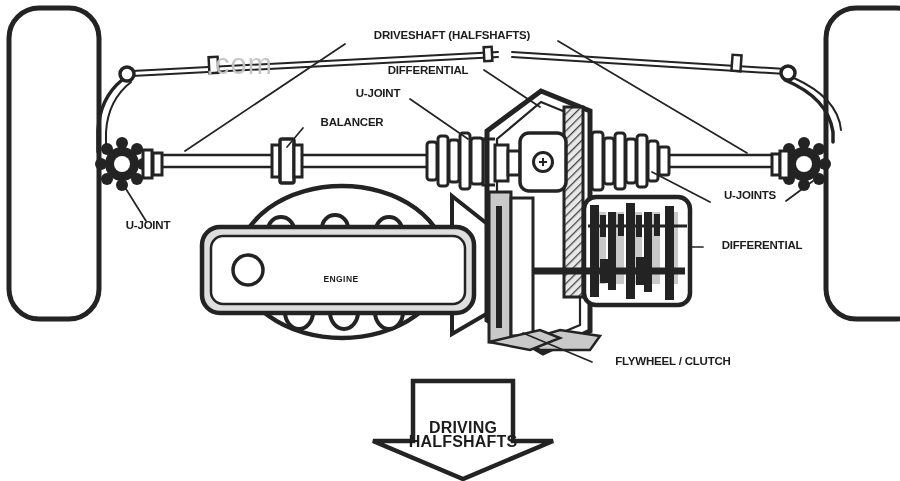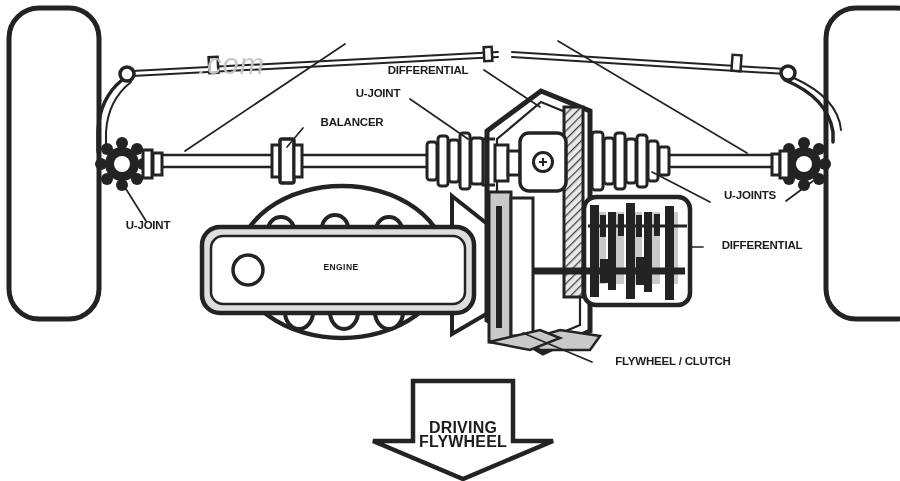--- a/index.html
+++ b/index.html
@@ -20,31 +20,31 @@
   .fn{fill:none;}
   .fd{fill:var(--c-line);}
   .fg{fill:var(--c-shade);}
   .fl{fill:var(--c-light-shade);}
   
   .lbl{
     position:absolute;transform:translateX(-50%);
     font-size:11.5px;font-weight:bold;color:var(--c-label);
     letter-spacing:-0.2px;white-space:nowrap;line-height:1;
   }
-  .lbl.small{font-size:8.5px;letter-spacing:0.4px;}
+  .lbl.small{font-size:8.5px;letter-spacing:0.4px;margin-top:12px;}
   .lbl.arrow-txt{font-size:16px;letter-spacing:0.2px;}
   
   .wm-brand{
     position:absolute;left:34px;top:22px;
     font-size:43px;font-weight:800;font-style:italic;
     color:var(--c-watermark);letter-spacing:-3px;line-height:1;opacity:.92;
   }
   .wm-suffix{
-    position:absolute;left:198px;top:50px;
-    font-size:29px;font-style:italic;color:var(--c-watermark-light);
+    position:absolute;left:206px;top:50px;
+    font-size:29px;color:var(--c-watermark-light);
     letter-spacing:1px;line-height:1;opacity:.95;
   }
 </style>
 </head>
 <body>
 
 <div id="stage">
 
 <svg width="900" height="481" viewBox="0 0 900 481">
   <defs>
@@ -214,26 +214,27 @@
     <line x1="410" y1="99" x2="468" y2="139"></line>
     <line x1="303" y1="128" x2="287" y2="147"></line>
     <line x1="146" y1="221" x2="126" y2="189"></line>
     <line x1="710" y1="202" x2="652" y2="172"></line>
     <line x1="786" y1="201" x2="813" y2="181"></line>
     <line x1="703" y1="247" x2="689" y2="247"></line>
     <line x1="592" y1="362" x2="523" y2="333"></line>
   </g>
 </svg>
 
+<div class="lbl" style="left:452px;top:30px">DRIVESHAFT (HALFSHAFTS)</div>
 <div class="lbl" style="left:428px;top:65px">DIFFERENTIAL</div>
 <div class="lbl" style="left:378px;top:88px">U-JOINT</div>
 <div class="lbl" style="left:352px;top:117px">BALANCER</div>
 <div class="lbl" style="left:148px;top:220px">U-JOINT</div>
 <div class="lbl" style="left:750px;top:190px">U-JOINTS</div>
 <div class="lbl" style="left:762px;top:240px">DIFFERENTIAL</div>
 <div class="lbl" style="left:673px;top:356px">FLYWHEEL / CLUTCH</div>
 <div class="lbl small" style="left:341px;top:263px">ENGINE</div>
 <div class="lbl arrow-txt" style="left:463px;top:420px">DRIVING</div>
-<div class="lbl arrow-txt" style="left:463px;top:434px">FLYWHEEL</div>
+<div class="lbl arrow-txt" style="left:463px;top:434px">HALFSHAFTS</div>
 
 <div class="wm-suffix">.com</div>
 
 </div>
 
 </body></html>

